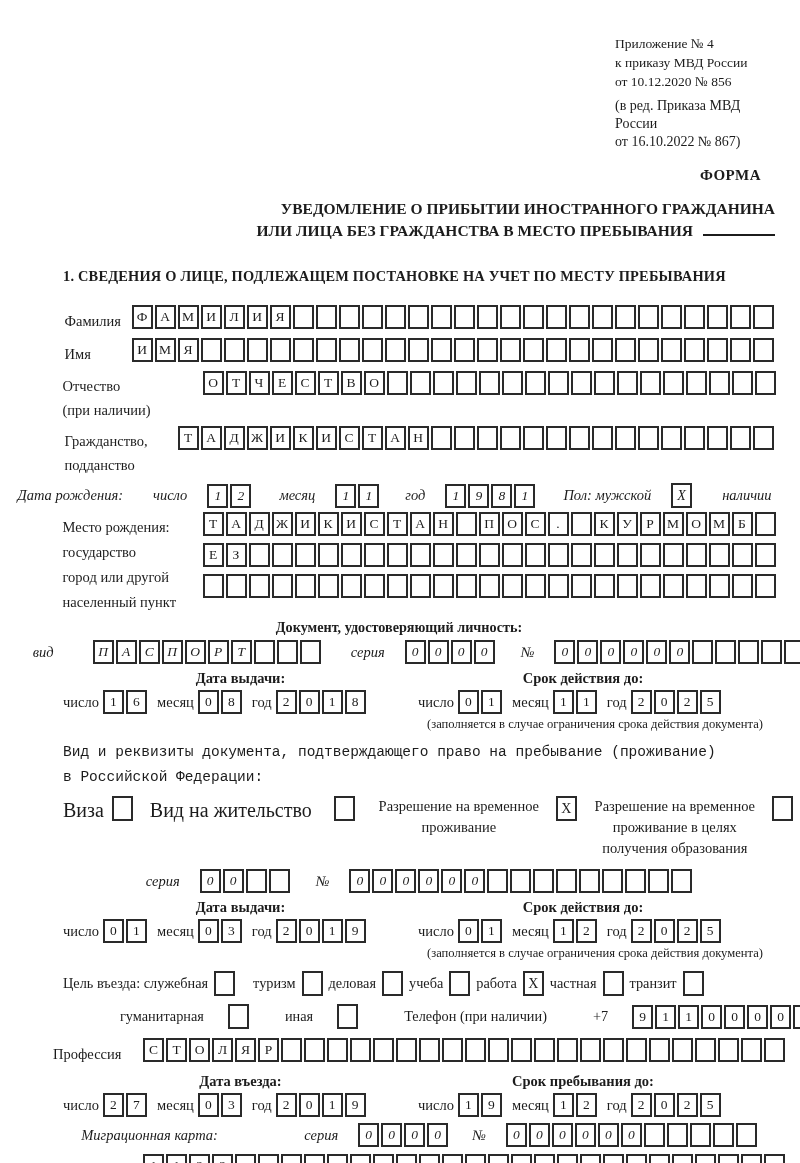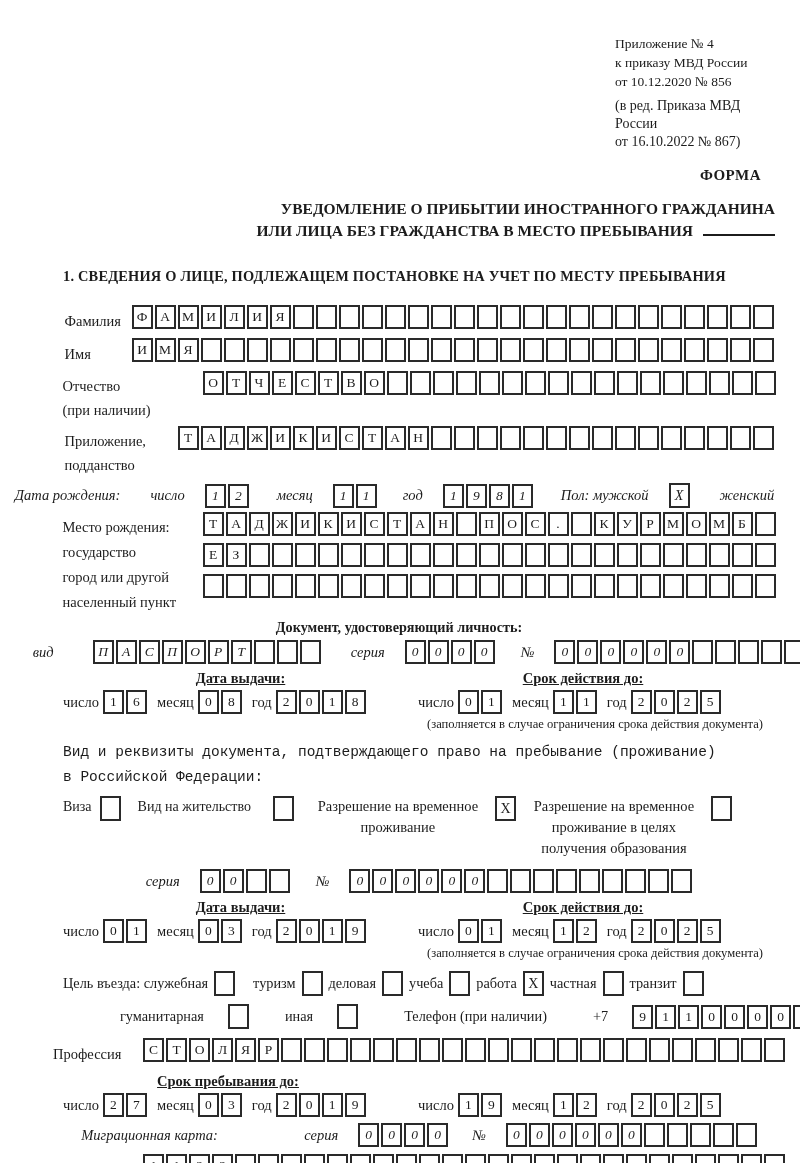--- a/index.html
+++ b/index.html
@@ -23,33 +23,33 @@
   .lblcol{ flex:0 0 auto; font-size:14.5px; padding-top:3px; white-space:pre-line; line-height:26px; }
   .cells{ display:flex; gap:2px; flex:0 0 auto; }
   .cell{ box-sizing:border-box; width:21px; height:24px; border:2px solid var(--cellb);
          display:flex; align-items:center; justify-content:center; font-size:13.5px; flex:0 0 auto; background:#fff; }
   .stack{ display:flex; flex-direction:column; gap:6px; }
   .cbx{ box-sizing:border-box; width:21px; height:25px; border:2px solid var(--cellb);
         display:inline-flex; align-items:center; justify-content:center; font-size:14px; flex:0 0 auto; }
   .inl{ display:flex; align-items:center; gap:20px; font-size:14.5px; white-space:nowrap;font-style:italic; }
   
   .dblock{ margin:6px 0 2px 0; }
-  .dhead{ display:flex; font-weight:bold; font-size:14.5px;text-decoration:underline; }
+  .dhead{ display:flex; font-weight:bold; font-size:14.5px; }
   .dhead .h1{ width:355px; text-align:center; }
   .dhead .h2{ width:330px; text-align:center; }
   .drow{ display:flex; align-items:center; margin-top:3px; }
   .dg{ display:flex; align-items:center; gap:4px; font-size:14.5px; }
   .dg .w{ margin-left:6px; }
   .dnote{ text-align:right; font-size:12.6px; margin:3px 12px 4px 0; }
   .para{ font-size:14.5px; line-height:25px; margin-top:8px;font-family:Liberation Mono, monospace; }
   
   .docband{ display:flex; align-items:flex-start; margin-top:6px; column-gap:9px; }
   .docband .opt{ display:flex; align-items:flex-start; column-gap:8px; }
   .docband .wraplbl{ width:178px; text-align:center; font-size:14.5px; line-height:21px; }
-  .docband .plain{ font-size:14px; padding-top:3px; white-space:nowrap; }
+  .docband .plain{ font-size:20px; padding-top:3px; white-space:nowrap; }
   
   .purpose{ display:flex; align-items:center; column-gap:6px; font-size:14.3px; margin-top:10px; white-space:nowrap; }
   .purpose2{ display:flex; align-items:center; column-gap:24px; font-size:14.3px; margin-top:8px; margin-left:57px; white-space:nowrap; }
   .gap-l{ margin-left:22px; } .gap-m{ margin-left:12px; }
   .mt6{ margin-top:6px; }
 </style>
 </head>
 <body>
 
 <div class="page">
@@ -169,21 +169,21 @@
         <span class="cell"></span>
         <span class="cell"></span>
         <span class="cell"></span>
         <span class="cell"></span>
         <span class="cell"></span>
         <span class="cell"></span>
       </div>
   </div>
 
   <div class="row">
-    <div class="lblcol" style="width:113px; line-height:24px;">Приложение,
+    <div class="lblcol" style="width:113px; line-height:24px;">Гражданство,
 подданство</div>
     <div class="cells">
         <span class="cell">Т</span>
         <span class="cell">А</span>
         <span class="cell">Д</span>
         <span class="cell">Ж</span>
         <span class="cell">И</span>
         <span class="cell">К</span>
         <span class="cell">И</span>
         <span class="cell">С</span>
@@ -223,21 +223,21 @@
         </span>
       <span style="margin-left:6px">год</span>
       <span class="cells">
           <span class="cell">1</span>
           <span class="cell">9</span>
           <span class="cell">8</span>
           <span class="cell">1</span>
         </span>
       <span style="margin-left:8px">Пол: мужской</span>
       <span class="cbx">X</span>
-      <span style="margin-left:10px">женский</span>
+      <span style="margin-left:10px">наличии</span>
       <span class="cbx" style="margin-left:8px"></span>
     </div>
   </div>
 
   <div class="row" style="margin-top:2px">
     <div class="lblcol" style="width:140px; line-height:25px;">Место рождения:
 государство
 город или другой
 населенный пункт</div>
     <div class="stack" style="gap:7px">
@@ -583,20 +583,21 @@
         <span class="cell"></span>
         <span class="cell"></span>
         <span class="cell"></span>
         <span class="cell"></span>
         <span class="cell"></span>
       </div>
   </div>
 
   <div class="dblock">
     <div class="dhead">
+      <div class="h1">Дата въезда:</div>
       <div class="h2">Срок пребывания до:</div>
     </div>
     <div class="drow">
       <div class="dg" style="width:355px">
         <span>число</span>
         <span class="cells">
             <span class="cell">2</span>
             <span class="cell">7</span>
           </span>
         <span class="w">месяц</span>

